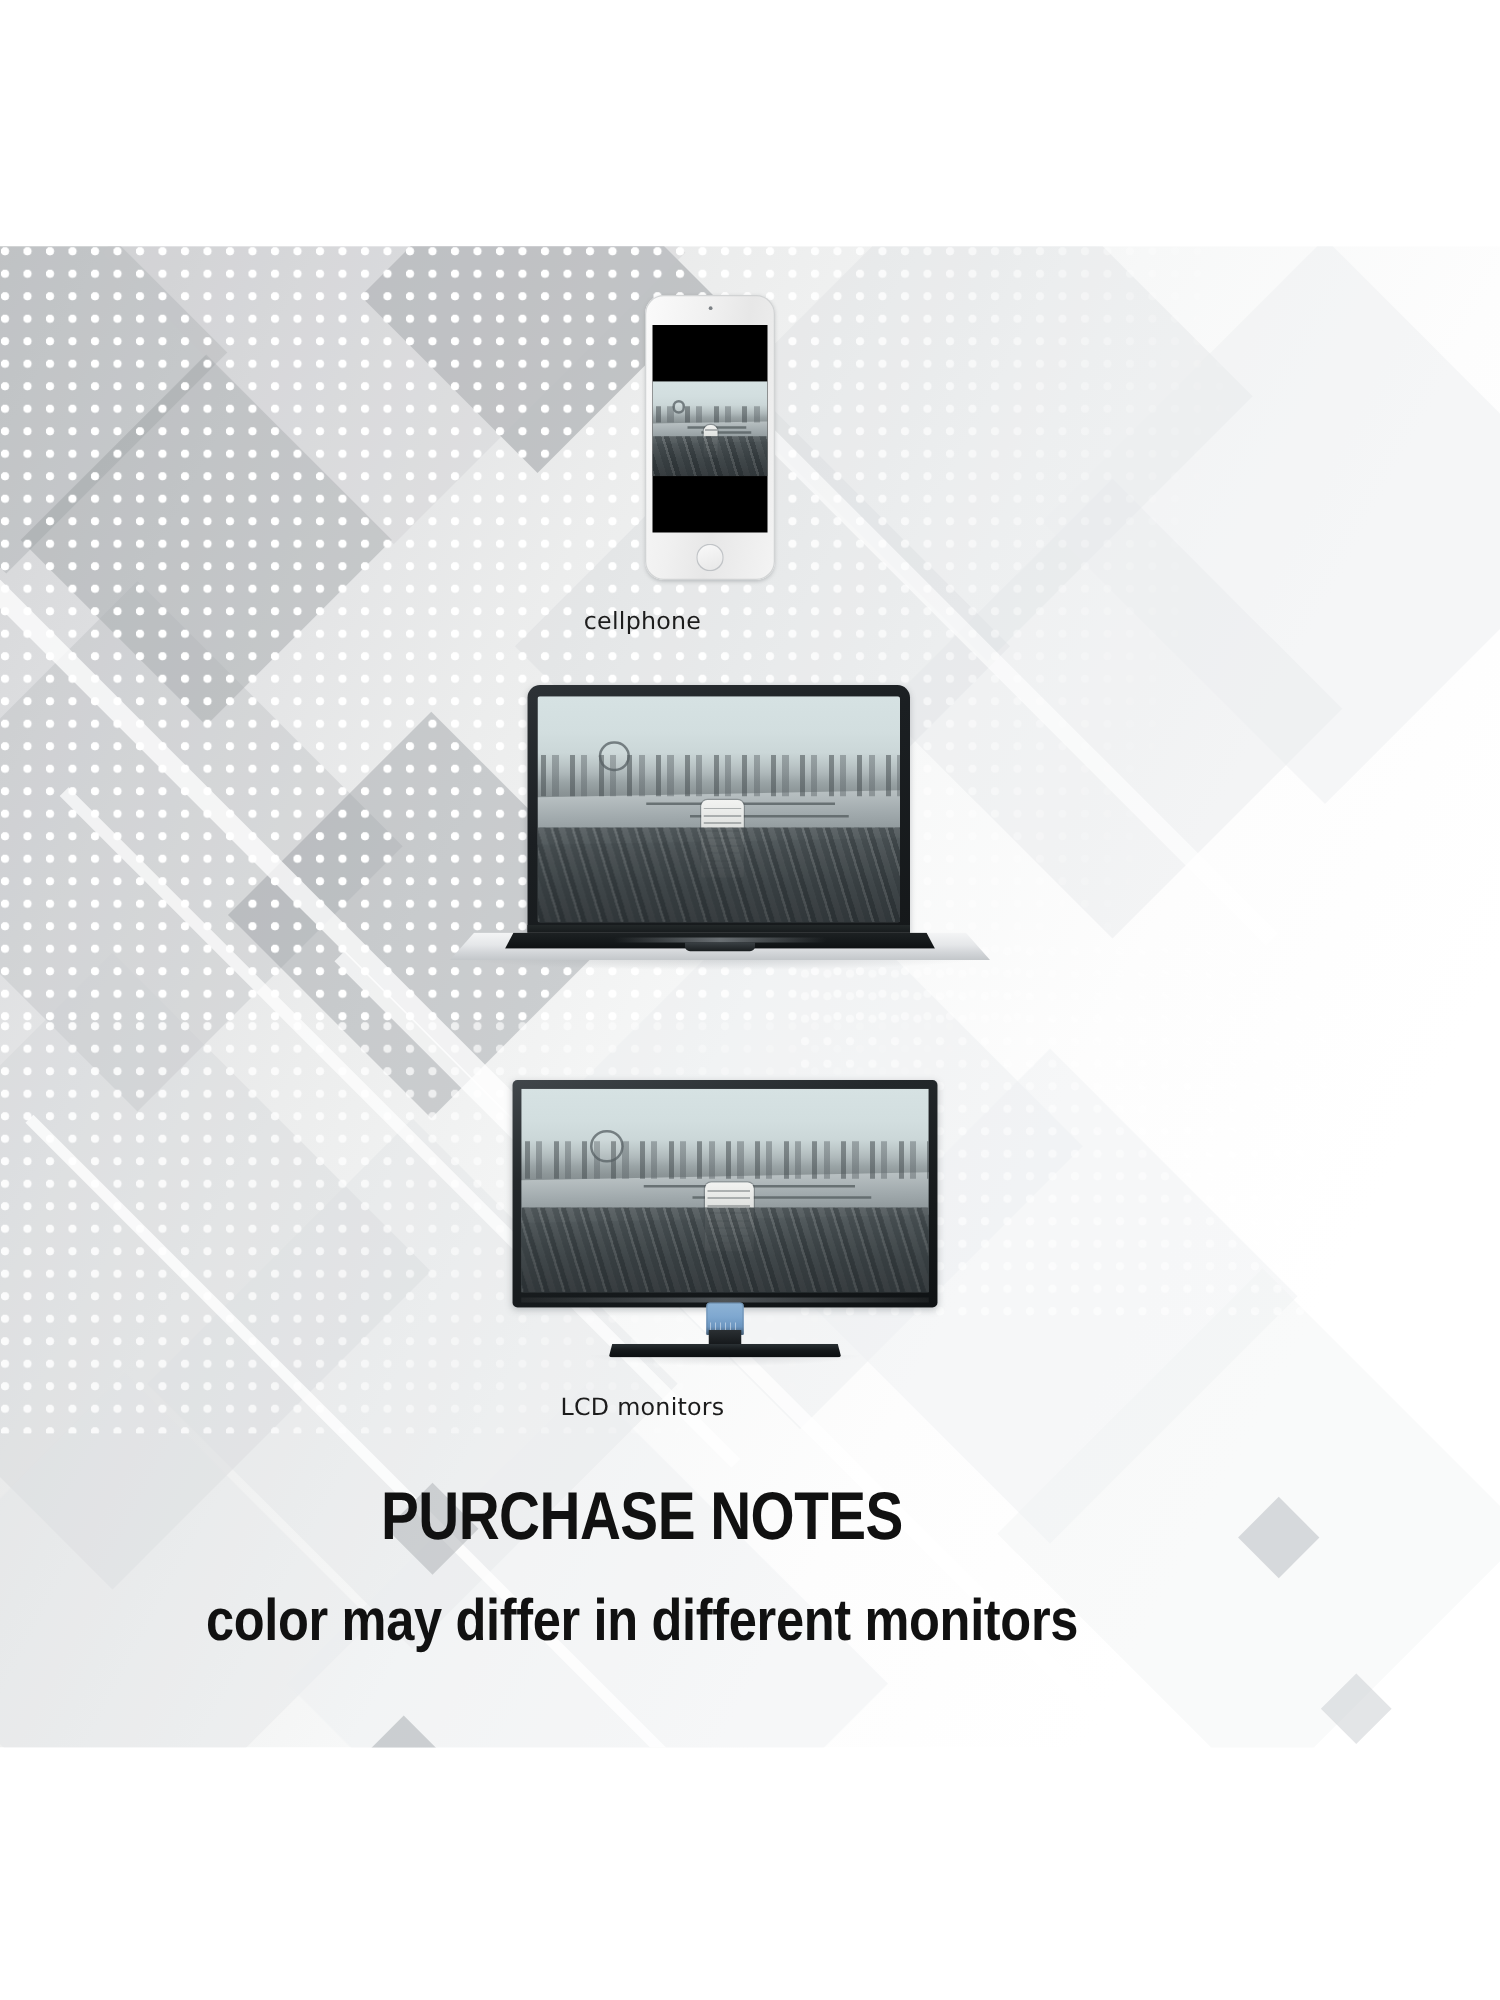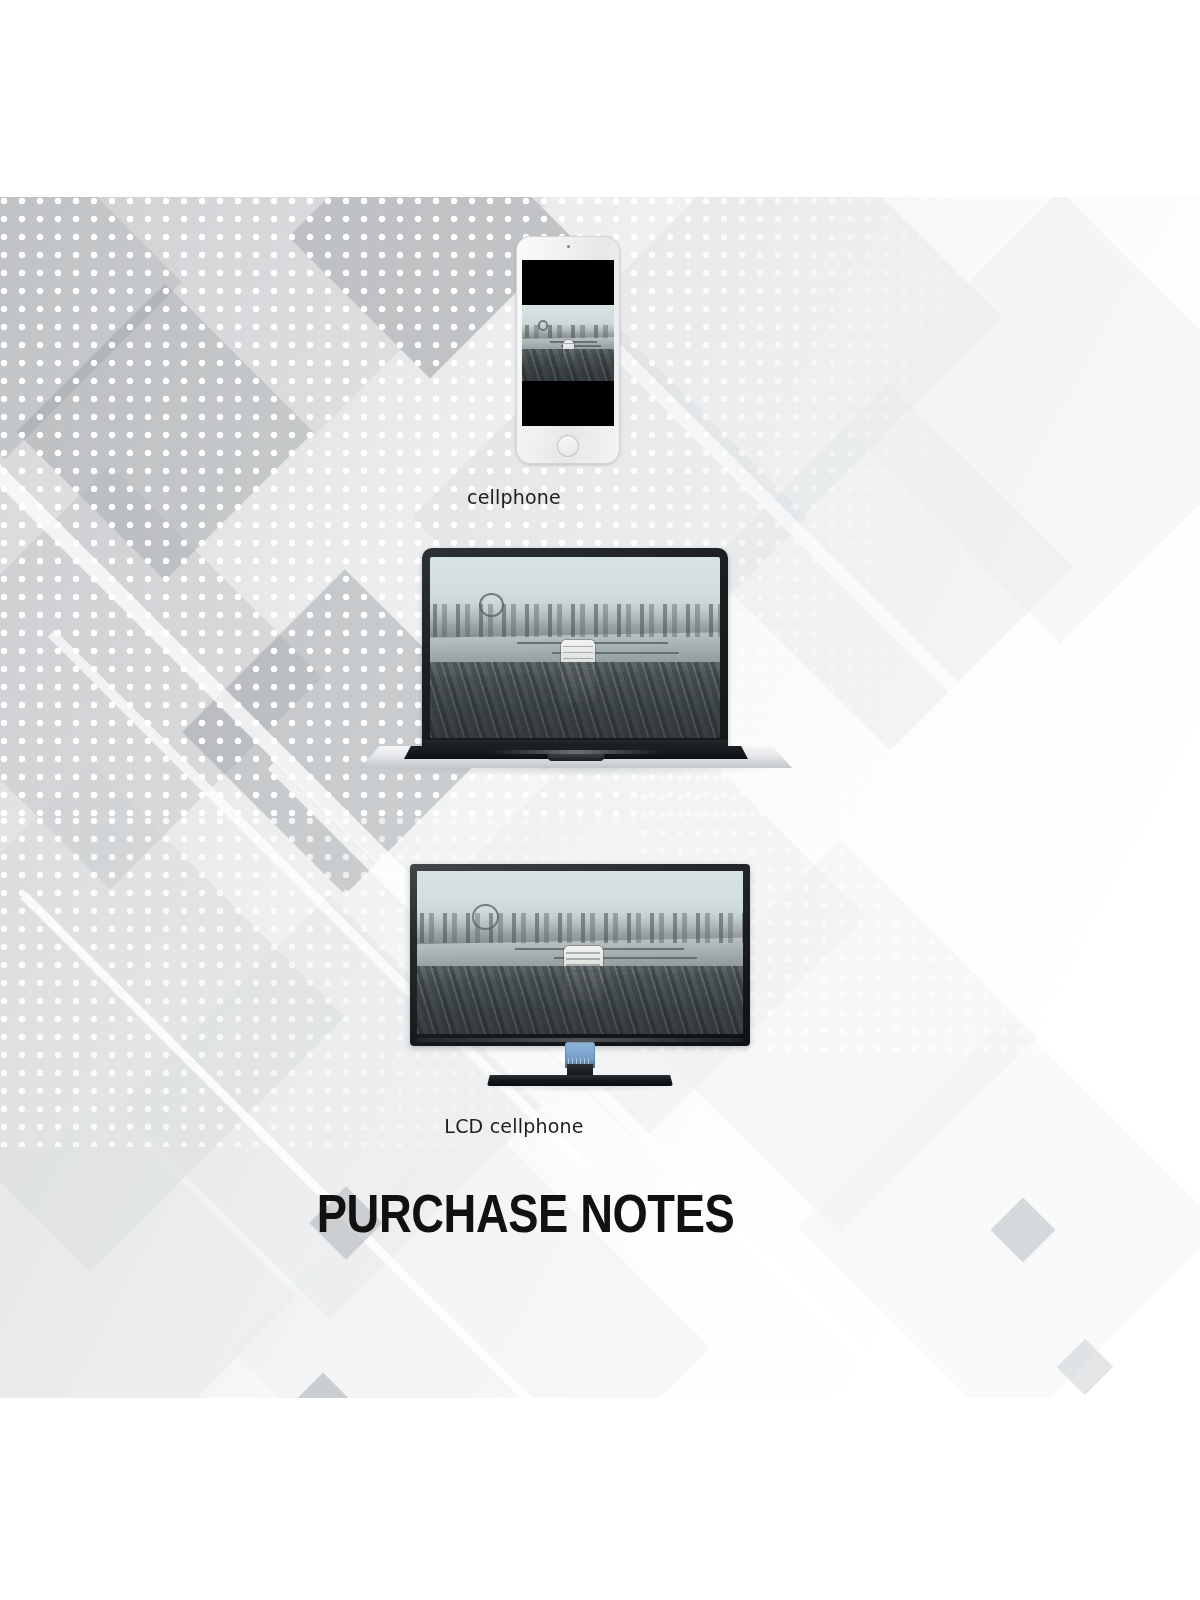--- a/index.html
+++ b/index.html
@@ -197,21 +197,21 @@
   .caption{
     position:absolute;width:100%;text-align:center;left:0;
     font-family:"DejaVu Sans","Liberation Sans",sans-serif;
     font-size:19px;color:#1c1c1c;letter-spacing:.2px;
   }
   #cap-phone{top:486px;}
   #cap-laptop{top:797px;}
   #cap-monitor{top:1115px;}
 
   
-  #heading-wrap{position:absolute;left:12px;top:1186px;width:100%;text-align:center;}
+  #heading-wrap{position:absolute;left:0;top:1186px;width:100%;text-align:center;}
   #heading{
     display:inline-block;
     font-family:"Liberation Sans",sans-serif;
     font-weight:bold;font-size:54px;line-height:1;color:#111111;
     letter-spacing:-.5px;transform:scaleX(.84);transform-origin:center;
   }
   #subheading-wrap{position:absolute;left:0;top:1272px;width:100%;text-align:center;}
   #subheading{
     display:inline-block;
     font-family:"Liberation Sans",sans-serif;
@@ -316,19 +316,22 @@
           <div class="fg"></div>
           <div class="haze"></div>
         </div>
       </div>
       <div class="mon-chinlight"></div>
     </div>
     <div class="mon-neck"></div>
     <div class="mon-stem"></div>
     <div class="mon-base"></div>
   </div>
-  <div class="caption" id="cap-monitor">LCD cellphone</div>
+  <div class="caption" id="cap-monitor">LCD monitors</div>
 
   <div id="heading-wrap">
     <span id="heading">PURCHASE NOTES</span>
   </div>
+  <div id="subheading-wrap">
+    <span id="subheading">color may differ in different monitors</span>
+  </div>
 
 </div>
 
 </body></html>

